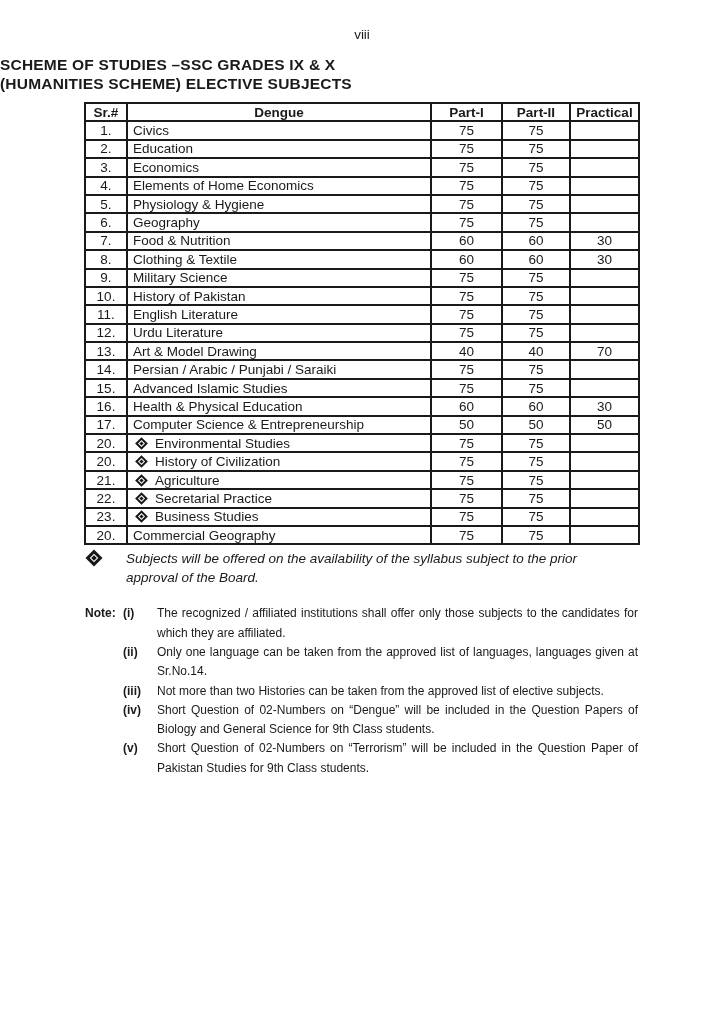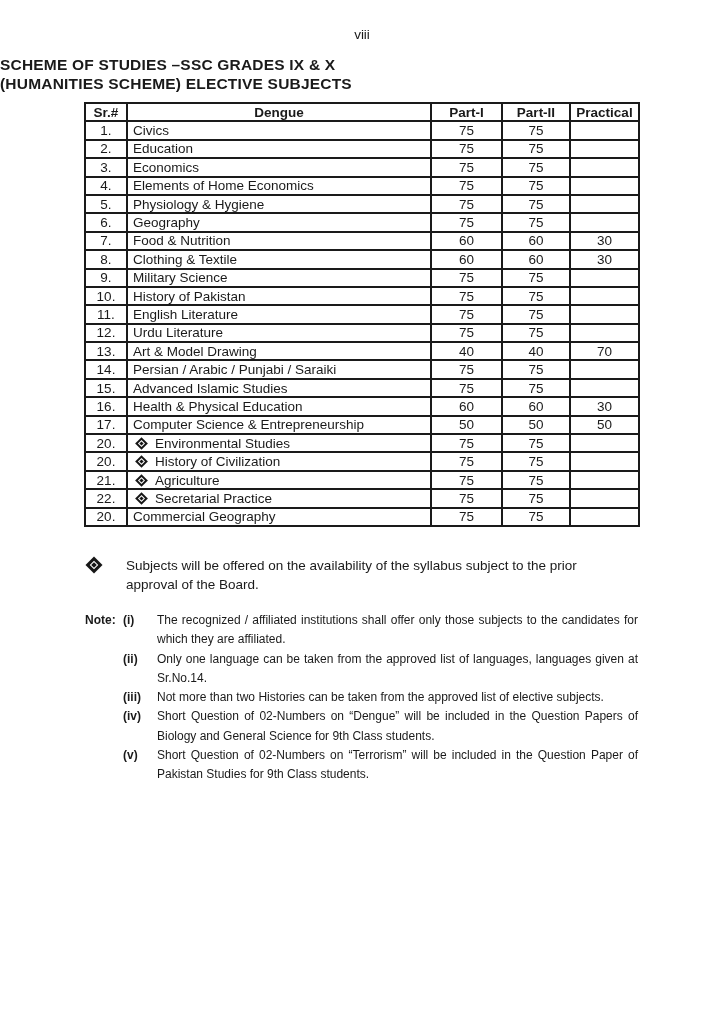--- a/index.html
+++ b/index.html
@@ -27,21 +27,21 @@
   td.col-subject { text-align: left; padding-left: 5px; }
   td.col-num { text-align: center; }
 
   .diamond-icon {
     display: inline-block; width: 9px; height: 9px; background: #161616;
     transform: rotate(45deg); position: relative; margin: 0 9px 0 4px;
   }
   .diamond-icon::before { content: ""; position: absolute; inset: 2px; background: #ffffff; }
   .diamond-icon::after  { content: ""; position: absolute; inset: 3.2px; background: #161616; }
 
-  .footnote { display: flex; margin: 29px 0 0 88px; }
+  .footnote { display: flex; margin: 4px 0 0 88px; font-style: italic; }
   .footnote .diamond-icon { width: 12px; height: 12px; margin: 3px 0 0 0; flex: none; }
   .footnote .diamond-icon::before { inset: 2.8px; }
   .footnote .diamond-icon::after  { inset: 4.4px; }
   .footnote-text { margin-left: 26px; width: 502px; font-size: 13.5px; line-height: 19px; }
 
   .notes { margin: 17px 0 0 85px; font-size: 12px; }
   .note-item { display: grid; grid-template-columns: 38px 34px 481px; line-height: 19.3px; }
   .note-label, .note-num { font-weight: bold; }
   .note-text { text-align: justify; }
 </style>
@@ -216,20 +216,27 @@
           <td class="col-num"></td>
         </tr>
         <tr>
           <td class="col-sr">22.</td>
           <td class="col-subject"><span class="diamond-icon"></span><span>Secretarial Practice</span></td>
           <td class="col-num">75</td>
           <td class="col-num">75</td>
           <td class="col-num"></td>
         </tr>
         <tr>
+          <td class="col-sr">23.</td>
+          <td class="col-subject"><span class="diamond-icon"></span><span>Business Studies</span></td>
+          <td class="col-num">75</td>
+          <td class="col-num">75</td>
+          <td class="col-num"></td>
+        </tr>
+        <tr>
           <td class="col-sr">20.</td>
           <td class="col-subject"><span>Commercial Geography</span></td>
           <td class="col-num">75</td>
           <td class="col-num">75</td>
           <td class="col-num"></td>
         </tr>
       </tbody>
   </table>
 
   <div class="footnote">

